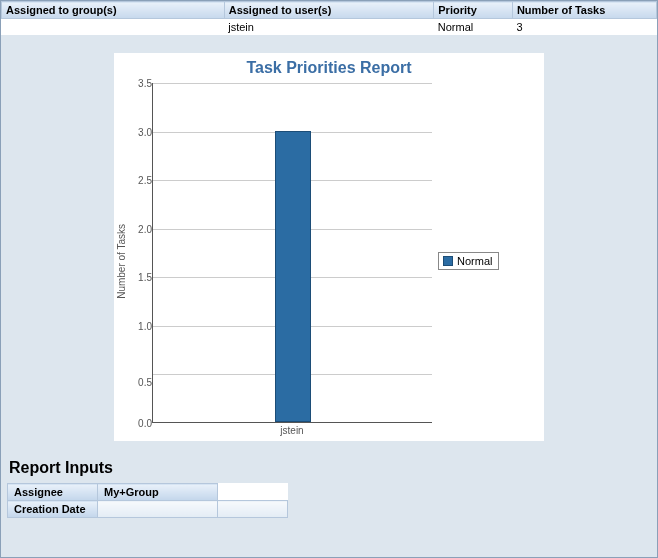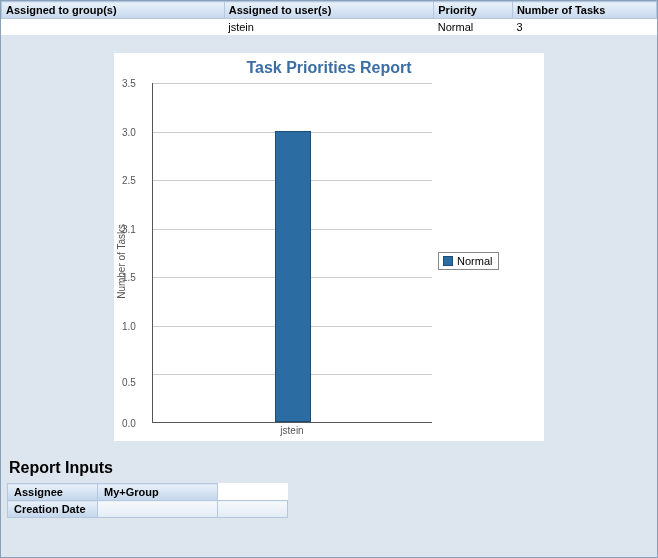--- a/index.html
+++ b/index.html
@@ -73,22 +73,23 @@
     border-left: 1px solid #555;
     border-bottom: 1px solid #555;
   }
   .gridline {
     position: absolute;
     left: 0; right: 0;
     border-top: 1px solid #ccc;
   }
   .ytick {
     position: absolute;
-    right: 6px;
+    right: 0;
     width: 24px;
+    text-align: right;
     transform: translateY(-50%);
     color: #555;
     font-size: 10px;
   }
   .yticks { position: relative; height: 340px; width: 24px; }
   .bar {
     position: absolute;
     bottom: 0;
     background: #2b6ca3;
     border: 1px solid #1c4d77;
@@ -185,21 +186,21 @@
     <div class="ylabel-wrap">
       <span class="ylabel">Number of Tasks</span>
     </div>
     <div class="plot-wrap">
       <div class="axis-col">
         <div class="yticks" id="yticks">
             <div class="ytick" style="top: 340px;">0.0</div>
             <div class="ytick" style="top: 291.429px; margin-top: 8px;">0.5</div>
             <div class="ytick" style="top: 242.857px;">1.0</div>
             <div class="ytick" style="top: 194.286px;">1.5</div>
-            <div class="ytick" style="top: 145.714px;">3.1</div>
+            <div class="ytick" style="top: 145.714px;">2.0</div>
             <div class="ytick" style="top: 97.1429px;">2.5</div>
             <div class="ytick" style="top: 48.5714px;">3.0</div>
             <div class="ytick" style="top: 0px;">3.5</div>
           </div>
       </div>
       <div class="plot-col">
         <div class="plot-area" id="plot">
             <div class="gridline" style="top: 291.429px;"></div>
             <div class="gridline" style="top: 242.857px;"></div>
             <div class="gridline" style="top: 194.286px;"></div>

